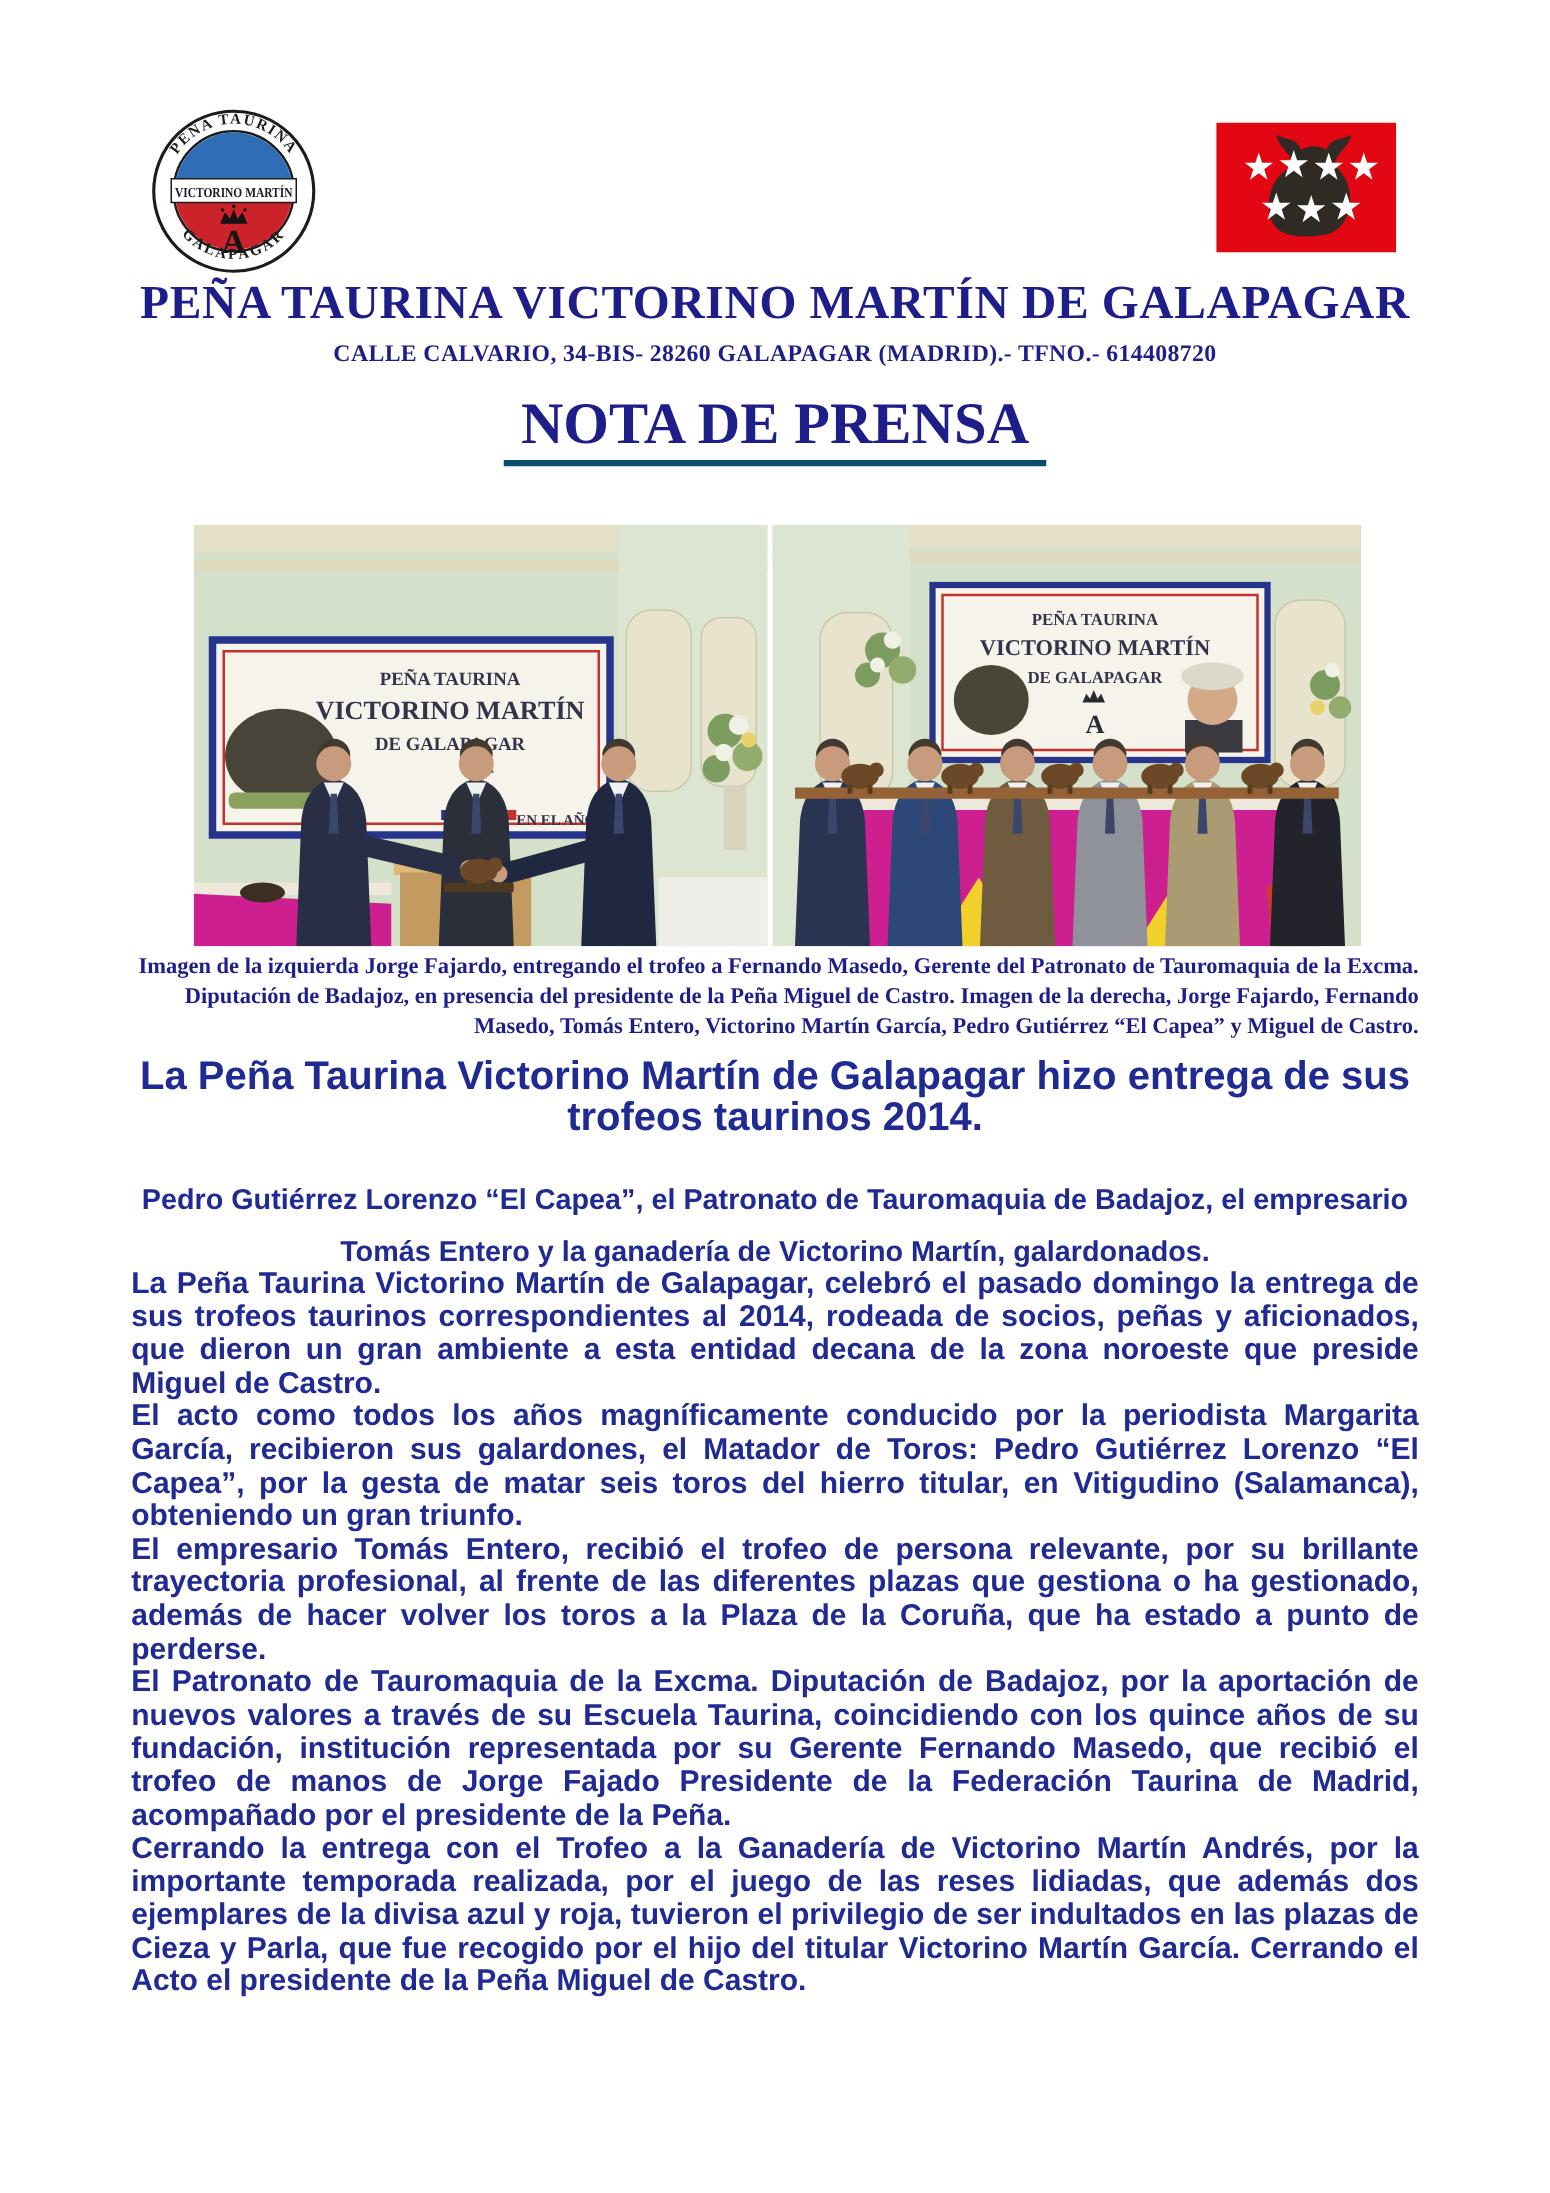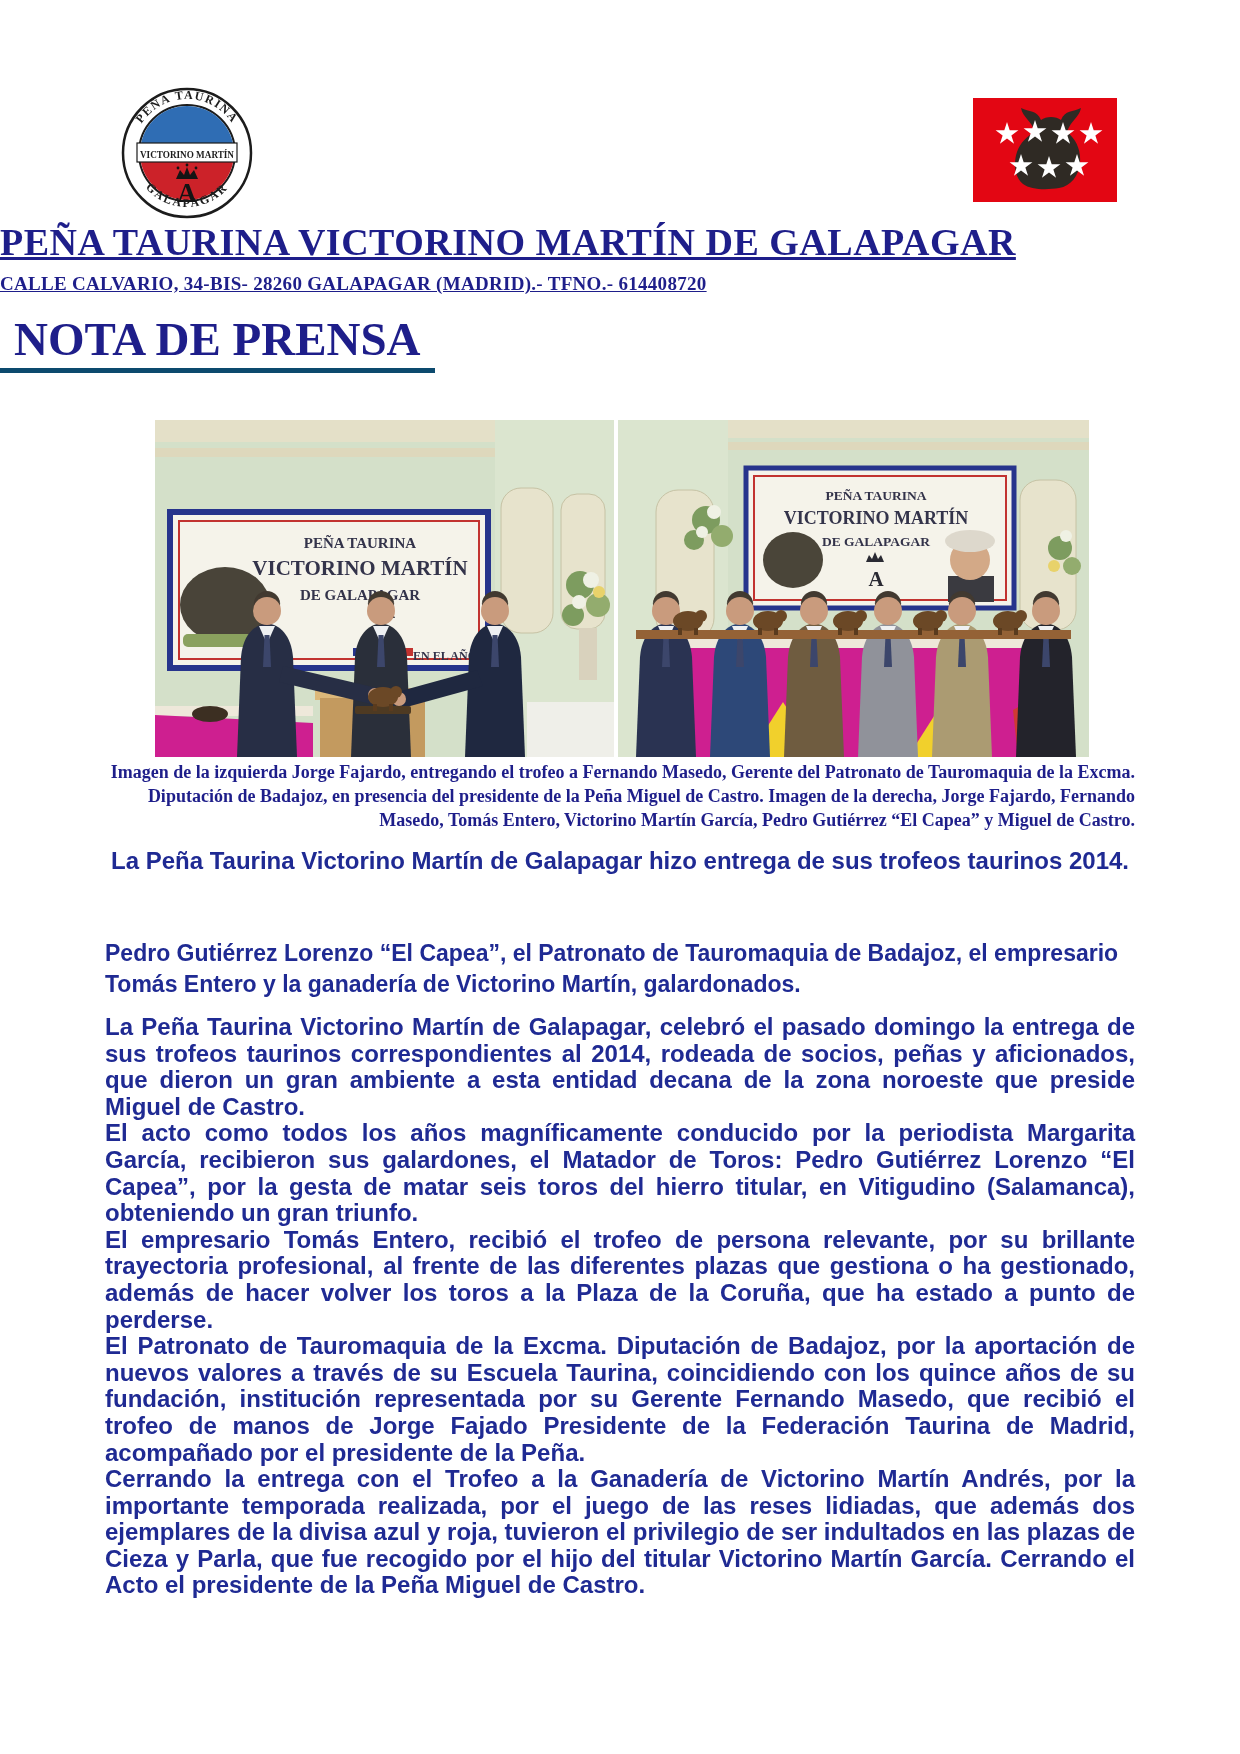--- a/index.html
+++ b/index.html
@@ -1,34 +1,34 @@
 <!DOCTYPE html>
 <html><head>
 <meta charset="utf-8">
 <style>
   html,body{margin:0;padding:0;background:#ffffff;}
   body{width:1240px;height:1754px;position:relative;overflow:hidden;
        font-family:"Liberation Serif","DejaVu Serif",serif;}
   .abs{position:absolute;}
-  .center{left:0;right:0;text-align:left;text-decoration:underline;}
+  .center{left:0;right:0;text-align:center;}
   .serif-ink{color:#1e1e8a;}
   .sans-ink{color:#1f2a93;font-family:"Liberation Sans","DejaVu Sans",sans-serif;}
   .org-name{top:220px;font-size:38px;font-weight:bold;letter-spacing:.5px;}
   .org-address{top:273px;font-size:19px;font-weight:bold;letter-spacing:.3px;}
   .doc-title-wrap{top:312px;}
   .doc-title{display:inline-block;font-size:47px;font-weight:bold;
              border-bottom:5px solid #0c4a6e;padding:0 14px 2px 14px;}
   .photos{top:420px;left:155px;display:flex;gap:4px;}
   .photo{display:block;}
   .caption{top:760px;left:105px;width:1030px;font-size:18px;line-height:24px;
            font-weight:bold;text-align:right;}
-  .headline{top:844px;left:105px;width:1030px;font-size:24px;line-height:33px;
+  .headline{top:844px;left:105px;width:1030px;font-size:32px;line-height:33px;
             font-weight:bold;text-align:center;}
-  .subhead{top:938px;left:105px;width:1030px;font-size:23px;line-height:31px;
-           font-weight:bold;}
+  .subhead{top:938px;left:105px;width:1030px;font-size:23px;line-height:42px;
+           font-weight:bold;text-align:center;}
   .bodytext{top:1014px;left:105px;width:1030px;font-size:24px;line-height:26.6px;
             font-weight:bold;text-align:justify;}
   .bodytext p{margin:0;}
   svg text{font-family:"Liberation Serif","DejaVu Serif",serif;font-weight:bold;}
   .hiddefs{position:absolute;width:0;height:0;overflow:hidden;}
 </style>
 </head>
 <body>
 
 <svg class="hiddefs" aria-hidden="true">

